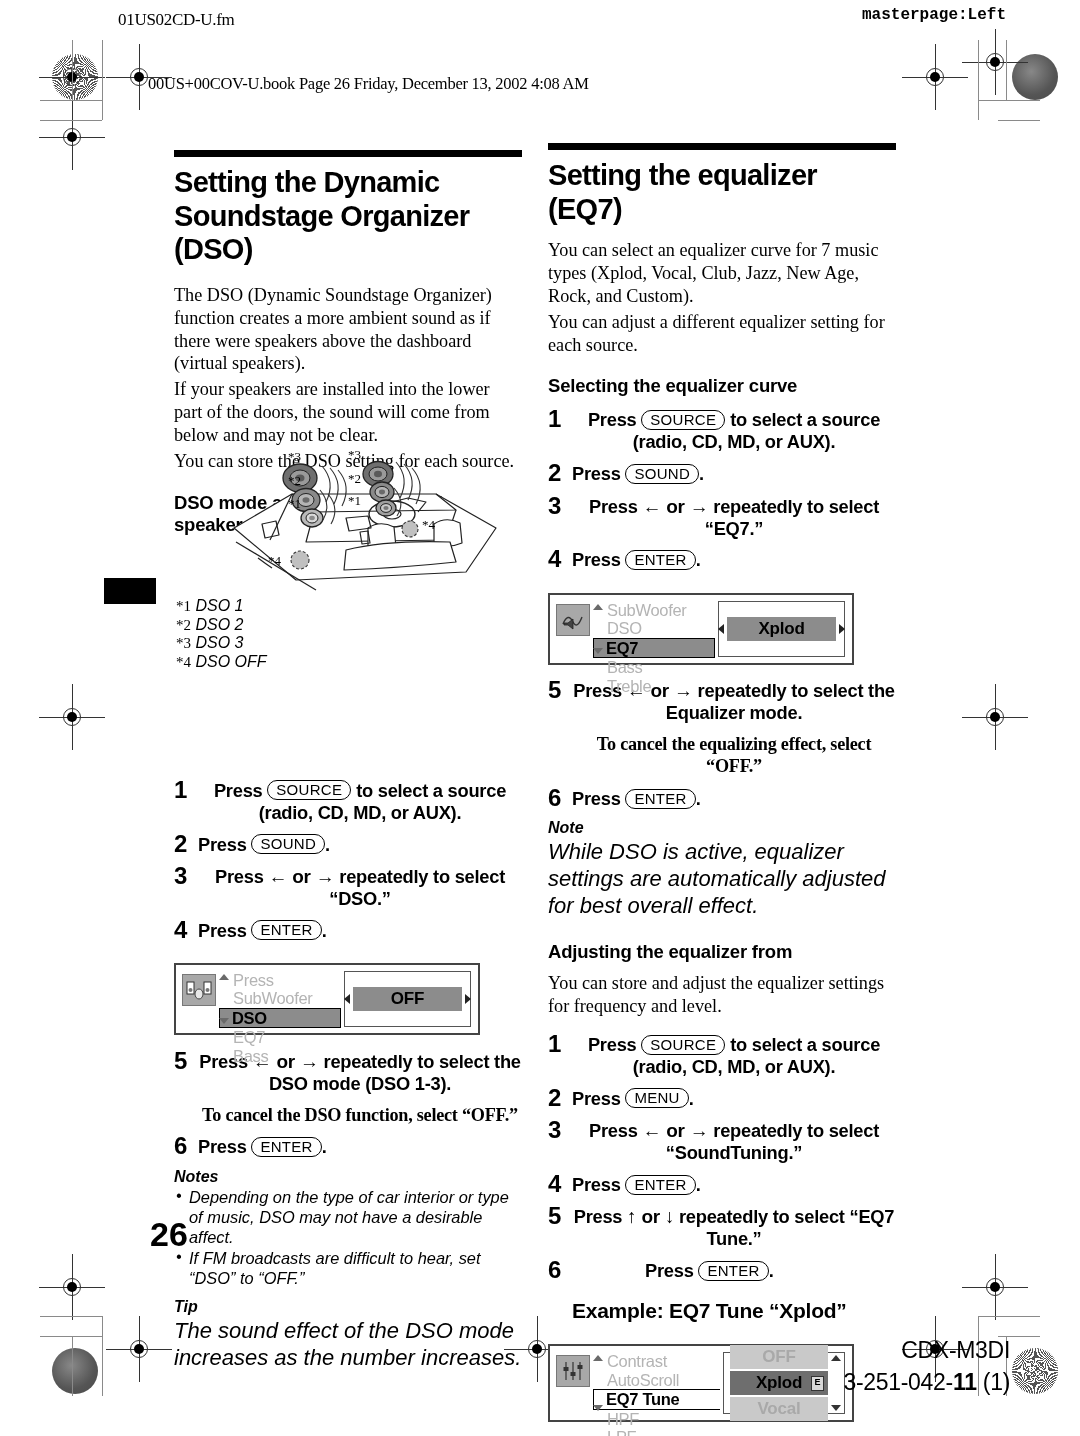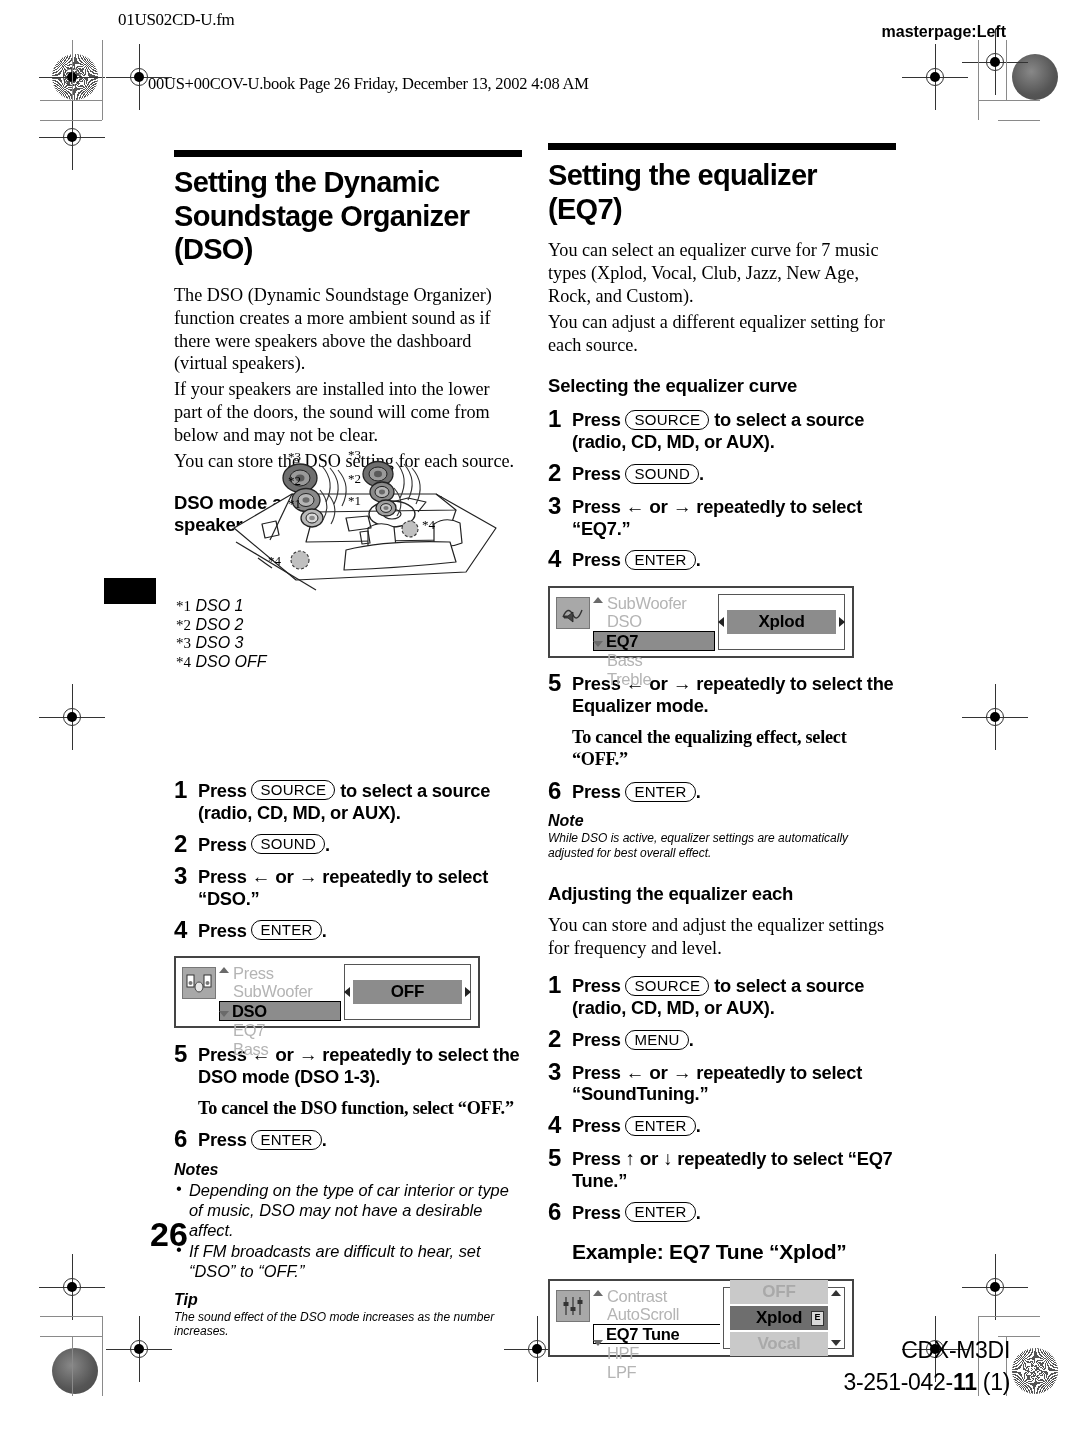--- a/index.html
+++ b/index.html
@@ -18,57 +18,57 @@
            repeating-conic-gradient(#555 0deg 2.2deg,#fff 2.2deg 4.4deg);
   }
   .burst.solid{background:radial-gradient(circle at 42% 38%,#888,#555 60%,#4a4a4a);}
 
   .cmark{position:absolute;background:#8a8a8a;}
   .cmark.h{height:1.2px;}
   .cmark.v{width:1.2px;}
 
   
   .fm-name{position:absolute;left:118px;top:10px;font-family:"Liberation Serif",serif;font-size:17px;letter-spacing:-.3px;}
-  .masterpage{position:absolute;right:74px;top:23px;font-family:Liberation Sans, sans-serif;font-weight:bold;font-size:16px;}
+  .masterpage{position:absolute;right:74px;top:6px;font-family:Liberation Mono, monospace;font-weight:bold;font-size:16px;}
   .bookline{position:absolute;left:148px;top:74px;font-family:"Liberation Serif",serif;font-size:16.5px;letter-spacing:-.25px;white-space:nowrap;}
 
   
   .edgetab{position:absolute;left:104px;top:578px;width:52px;height:26px;background:#000;}
 
   
   .col{position:absolute;width:348px;}
   .colL{left:174px;top:150px;}
   .colR{left:548px;top:143px;}
 
   .rule{height:7px;background:#000;margin-bottom:9px;}
   h1.title{font-family:"Liberation Sans",sans-serif;font-weight:bold;font-size:29px;line-height:1.16;margin:0 0 17px 0;letter-spacing:-.7px;}
   p.body{font-family:"Liberation Serif",serif;font-size:18.2px;line-height:1.255;margin:0 0 3px 0;}
   h2.sub{font-family:"Liberation Sans",sans-serif;font-weight:bold;font-size:18.5px;margin:19px 0 9px 0;letter-spacing:-.2px;}
 
   
   .step{display:flex;margin:0 0 7px 0;font-family:"Liberation Sans",sans-serif;}
   .step .num{font-weight:bold;font-size:24px;line-height:1.05;width:24px;flex:0 0 24px;}
-  .step .txt{font-weight:bold;font-size:18.3px;line-height:1.2;padding-top:3px;letter-spacing:-.25px;}
+  .step .txt{font-weight:bold;font-size:18.3px;line-height:1.2;padding-top:3px;letter-spacing:-.25px;text-align:center;}
   .step .sub{font-family:"Liberation Serif",serif;font-weight:bold;font-size:18.2px;line-height:1.25;display:block;margin-top:9px;}
   .step .subb{font-family:Liberation Sans, sans-serif;font-weight:bold;font-size:21px;display:block;margin-top:16px;}
 
   .key{display:inline-block;border:1.6px solid #000;border-radius:11px;padding:0 8px 1px 8px;
        font-family:"Liberation Sans",sans-serif;font-weight:normal;font-size:15px;line-height:17px;
        vertical-align:1.5px;letter-spacing:.3px;}
   .ar{font-size:19px;font-weight:bold;line-height:1;}
 
   
   .noteh{font-family:"Liberation Sans",sans-serif;font-weight:bold;font-style:italic;font-size:16px;margin:9px 0 1px 0;}
   ul.notes{margin:0;padding-left:15px;list-style:none;}
   ul.notes li{font-family:"Liberation Sans",sans-serif;font-style:italic;font-size:16.4px;line-height:1.23;margin-bottom:1px;position:relative;}
   ul.notes li:before{content:"\2022";position:absolute;left:-13px;top:-1px;font-size:16px;}
-  p.tiptext{font-family:"Liberation Sans",sans-serif;font-style:italic;font-size:12px;line-height:1.23;margin:0;}
-
-  
-  .lcd{position:relative;border:2px solid #444;background:#fff;box-sizing:border-box;margin:14px 0 4px 0;}
+  p.tiptext{font-family:"Liberation Sans",sans-serif;font-style:italic;font-size:22px;line-height:1.23;margin:0;}
+
+  
+  .lcd{position:relative;border:2px solid #444;background:#fff;box-sizing:border-box;margin:21px 0 4px 0;}
   .lcd-inner{display:flex;padding:6px 7px 6px 6px;box-sizing:border-box;height:100%;}
   .lcd-icon{width:34px;height:32px;flex:0 0 34px;background:#a8a8a8;border:1.5px solid #777;box-sizing:border-box;margin-top:3px;
             display:flex;align-items:center;justify-content:center;}
   .lcd-left{position:relative;width:125px;flex:0 0 125px;padding-left:4px;box-sizing:border-box;}
   .arrcol{position:absolute;left:3px;top:0;width:11px;height:100%;}
   .arrcol .up,.arrcol .dn{position:absolute;left:0;width:0;height:0;border-left:5px solid transparent;border-right:5px solid transparent;}
   .arrcol .up{top:3px;border-bottom:6px solid #6a6a6a;}
   .arrcol .dn{bottom:3px;border-top:6px solid #6a6a6a;}
   .menuitem{font-family:"Liberation Sans",sans-serif;font-size:16.5px;line-height:16.5px;color:#b4b4b4;
             padding:1px 2px 1px 13px;letter-spacing:-.3px;white-space:nowrap;}
@@ -400,21 +400,21 @@
     <div class="txt"><span>Press </span><span class="ar">← or →</span><span> repeatedly to select the Equalizer mode.</span><span class="sub">To cancel the equalizing effect, select “OFF.”</span></div>
   </div>
   <div class="step">
     <div class="num">6</div>
     <div class="txt"><span>Press </span><span class="key">ENTER</span><span>.</span></div>
   </div>
 
   <div class="noteh">Note</div>
   <p class="tiptext">While DSO is active, equalizer settings are automatically adjusted for best overall effect.</p>
 
-  <h2 class="sub" style="margin-top:22px;">Adjusting the equalizer each</h2>
+  <h2 class="sub" style="margin-top:22px;">Adjusting the equalizer from</h2>
   <p class="body" style="margin-bottom:13px;">You can store and adjust the equalizer settings for frequency and level.</p>
 
   <div class="step">
     <div class="num">1</div>
     <div class="txt"><span>Press </span><span class="key">SOURCE</span><span> to select a source (radio, CD, MD, or AUX).</span></div>
   </div>
   <div class="step">
     <div class="num">2</div>
     <div class="txt"><span>Press </span><span class="key">MENU</span><span>.</span></div>
   </div>

